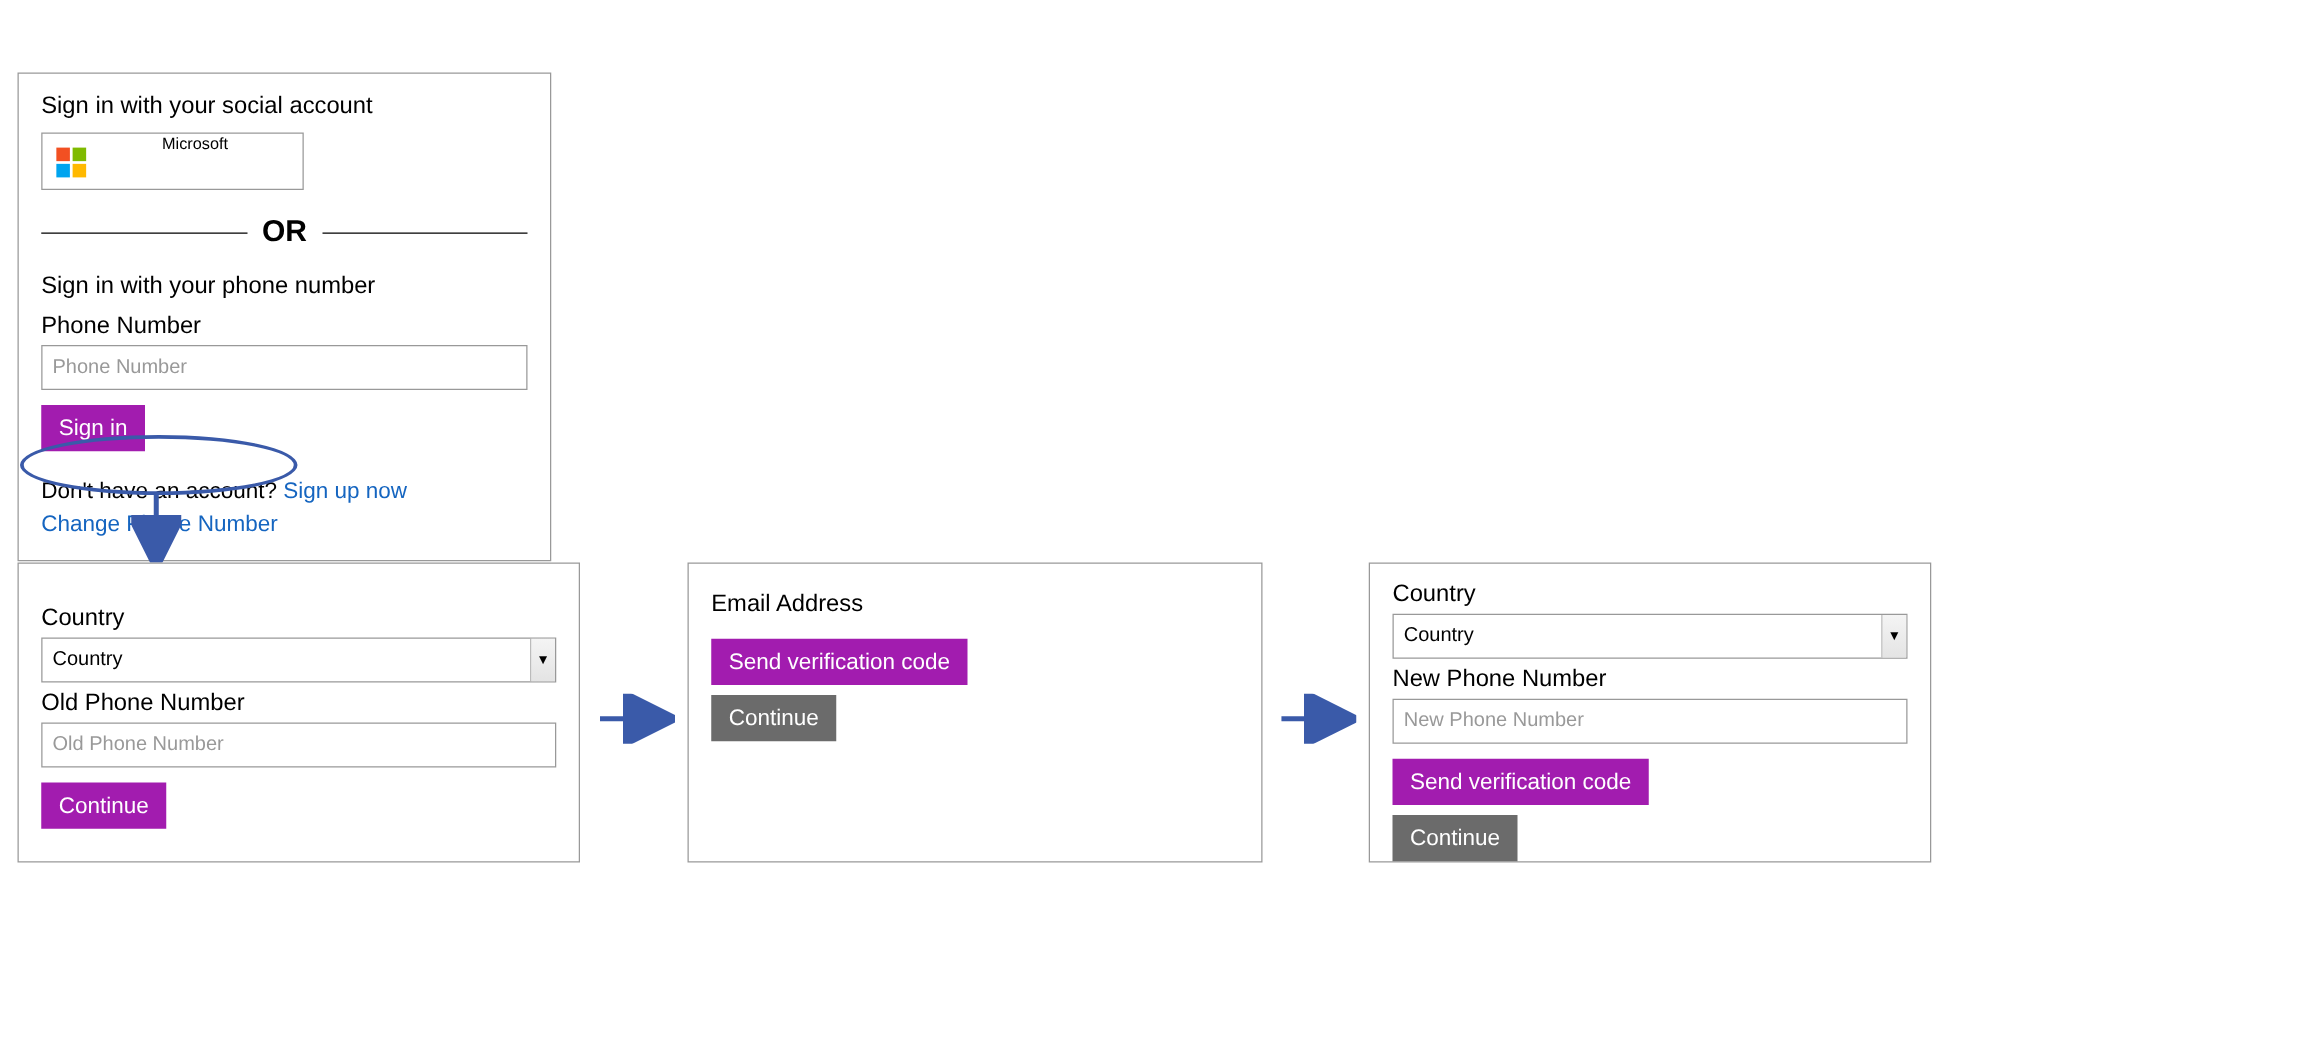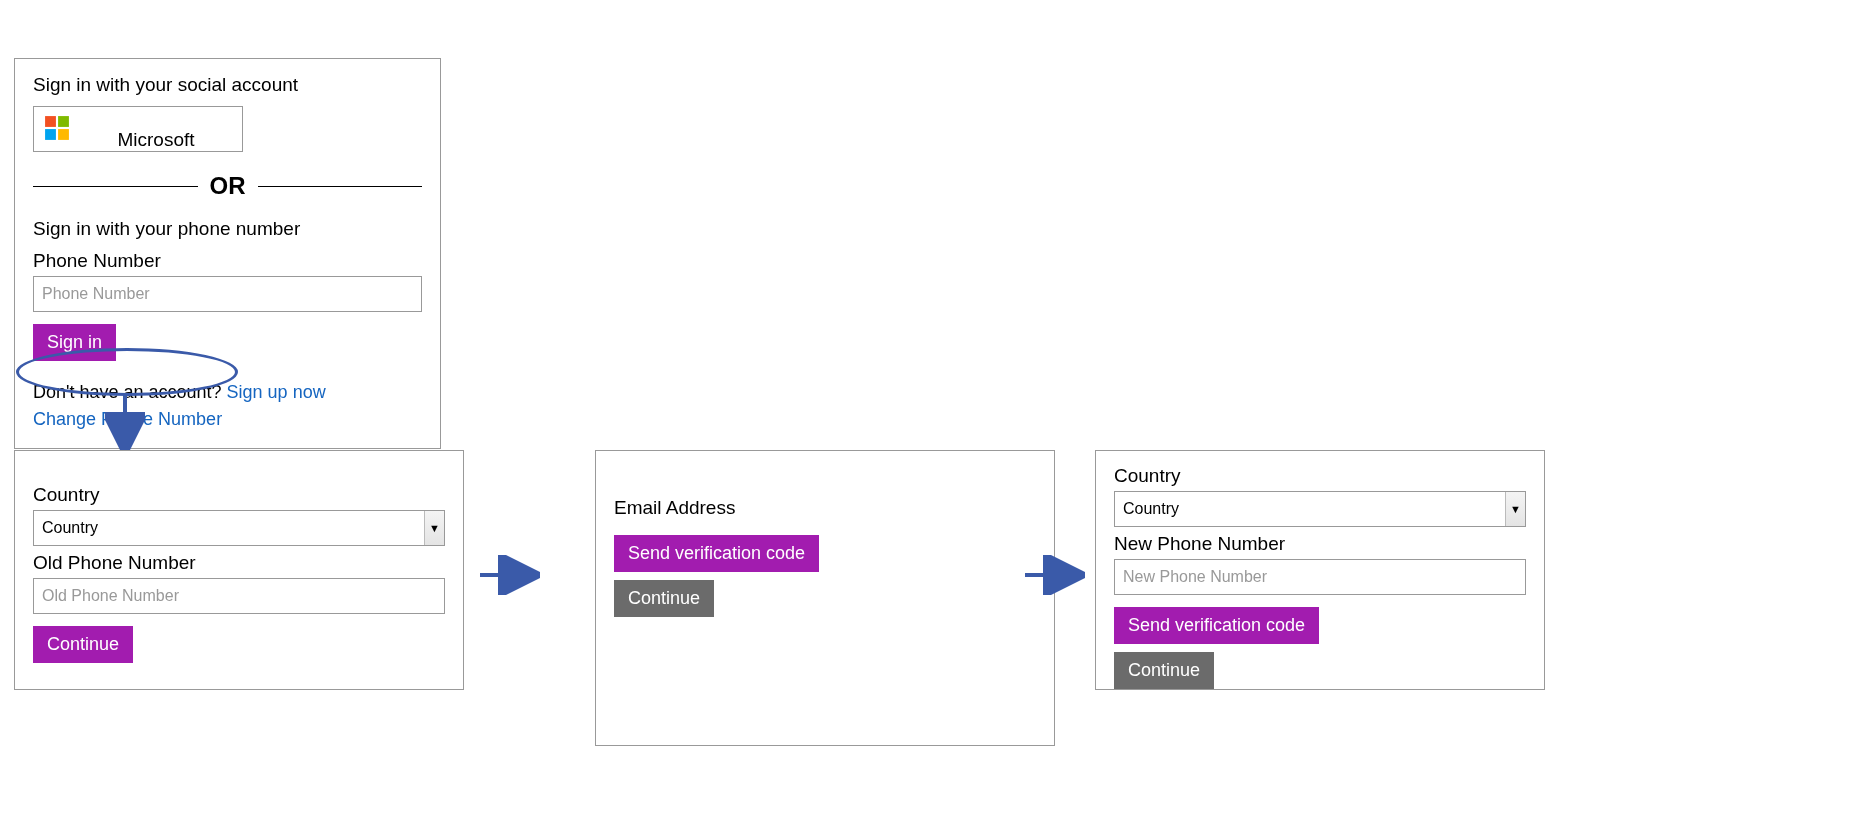--- a/index.html
+++ b/index.html
@@ -41,26 +41,26 @@
     .fb-icon-box {
       width: 46px;
       height: 46px;
       display: flex;
       align-items: center;
       justify-content: center;
     }
     .fb-label { flex: 1; text-align: center; padding-right: 10px; }
     .ms-btn {
       display: flex;
-      align-items: flex-end;
+      align-items: flex-start;
       background: #fff;
       border: 1px solid #999;
       width: 210px;
       height: 46px;
-      font-size: 19px;
+      font-size: 13px;
       cursor: pointer;
     }
     .ms-icon-box {
       width: 46px;
       height: 46px;
       display: flex;
       align-items: center;
       justify-content: center;
     }
     .ms-label { flex: 1; text-align: center; padding-right: 10px; }
@@ -122,21 +122,21 @@
     .anno-ellipse {
       position: absolute;
       border: 3px solid #3a5aa9;
       border-radius: 50%;
       pointer-events: none;
     }
     .flow-arrow { position: absolute; pointer-events: none; }
     
     #panel-signin { left: 14px; top: 10px; width: 427px; margin-top: 48px; }
     #panel-old    { left: 14px; top: 450px; width: 450px; height: 240px; }
-    #panel-email  { left: 550px; top: 450px; width: 460px; height: 296px; padding-top: 40px; margin-left: 45px; }
+    #panel-email  { left: 550px; top: 450px; width: 460px; height: 240px; padding-top: 16px; }
     #panel-new    { left: 1095px; top: 450px; width: 450px; height: 240px; padding-top: 12px;}
   </style>
 </head>
 <body>
 
 <div id="panel-signin" class="panel">
   <div class="heading">Sign in with your social account</div>
 
   <div class="social-row">
 

